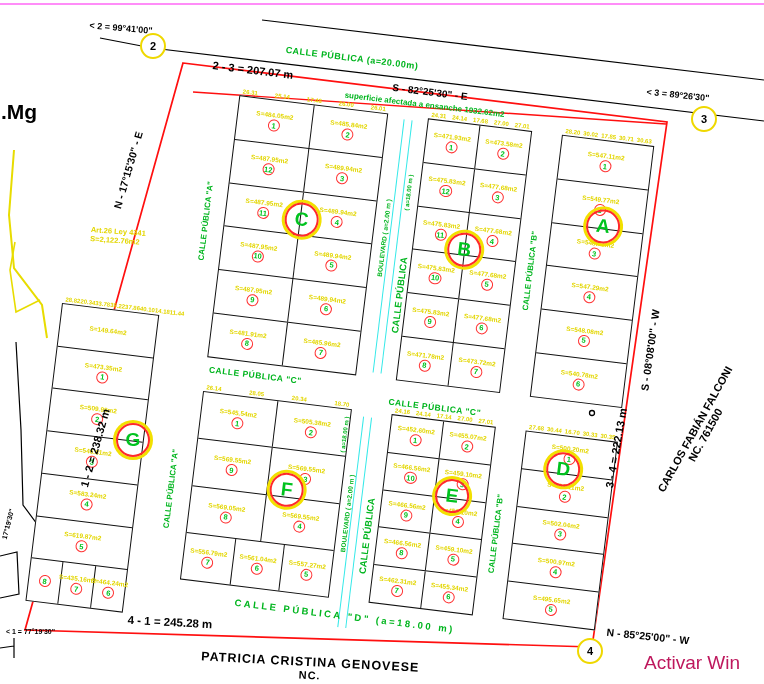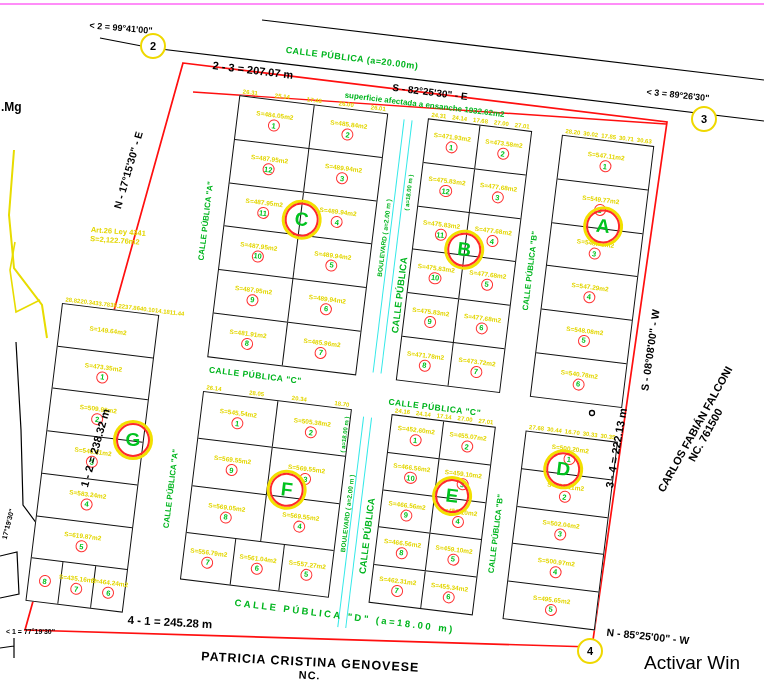--- a/index.html
+++ b/index.html
@@ -4,21 +4,21 @@
 <style>
   html,body{margin:0;padding:0;}
   body{width:764px;height:684px;background:#ffffff;position:relative;overflow:hidden;
        font-family:"Liberation Sans", sans-serif;}
   .topline{position:absolute;top:3px;left:0;width:764px;height:2px;background:#ff8df8;}
   #linework{position:absolute;left:0;top:0;z-index:1;}
   .lbl{position:absolute;white-space:nowrap;z-index:6;color:#000;font-weight:bold;}
   .ctr{transform-origin:center;}
   .green{color:#00b51e;}
   .yellow{color:#e3d600;}
-  .gray{color:#000000;font-weight:normal;}
+  .gray{color:#be185d;font-weight:normal;}
   #grid{position:absolute;left:183px;top:62px;width:480px;height:545px;
         transform:rotate(7deg);transform-origin:0 0;z-index:3;}
   #g-wrap{position:absolute;left:62px;top:303px;width:98px;height:300px;
         transform:rotate(7deg);transform-origin:0 0;z-index:3;}
   .block{position:absolute;border:1.3px solid #111;background:#fff;display:flex;flex-direction:column;box-sizing:border-box;}
   .lot-row{flex:1;display:flex;min-height:0;}
   .lot-row + .lot-row{border-top:1px solid #111;}
   .lot-cell{flex:1;display:flex;flex-direction:column;align-items:center;justify-content:center;gap:1px;position:relative;min-width:0;}
   .lot-cell + .lot-cell{border-left:1px solid #111;}
   .lot-area{color:#e3d600;font-size:6.5px;font-weight:bold;white-space:nowrap;}
@@ -511,19 +511,19 @@
 <div class="lbl ctr" style="left:170px;top:622px;transform:translate(-50%,-50%) rotate(3deg);font-size:11.5px;">4 - 1 = 245.28 m</div>
 <div class="lbl ctr" style="left:310px;top:668px;transform:translate(-50%,-50%) rotate(3deg);font-size:12.5px;letter-spacing:1px;text-align:center;">
   <div>PATRICIA CRISTINA GENOVESE</div>
   <div style="font-size:11px;">NC.</div>
 </div>
 
 <div class="lbl ctr yellow" style="left:118px;top:236px;transform:translate(-50%,-50%) rotate(4deg);font-size:7.5px;text-align:left;">
   <div>Art.26 Ley 4341</div>
   <div>S=2,122.76m2</div>
 </div>
-<div class="lbl" style="left:1px;top:100px;font-size:12px;">.Mg</div>
+<div class="lbl" style="left:1px;top:100px;font-size:21px;">.Mg</div>
 
 <div class="corner-circle" style="left:153px;top:46px;">2</div>
 <div class="corner-circle" style="left:704px;top:119px;">3</div>
 <div class="corner-circle" style="left:590px;top:651px;">4</div>
 
 <div class="lbl gray" style="left:644px;top:652px;font-size:19px;z-index:8;">Activar Win</div>
 
 </body></html>

